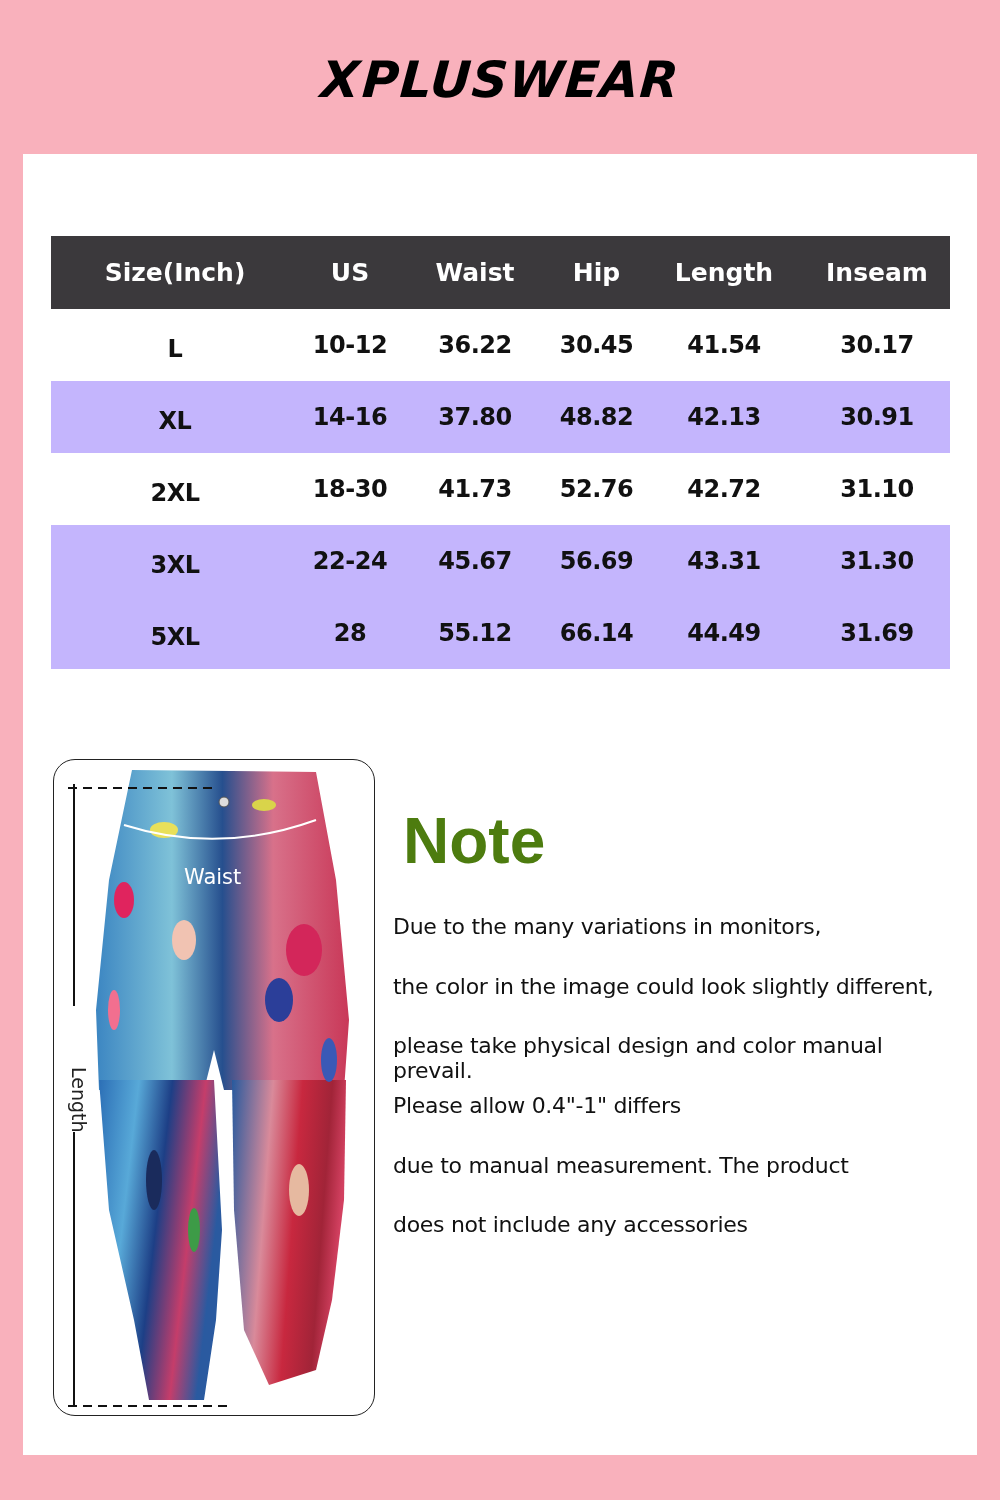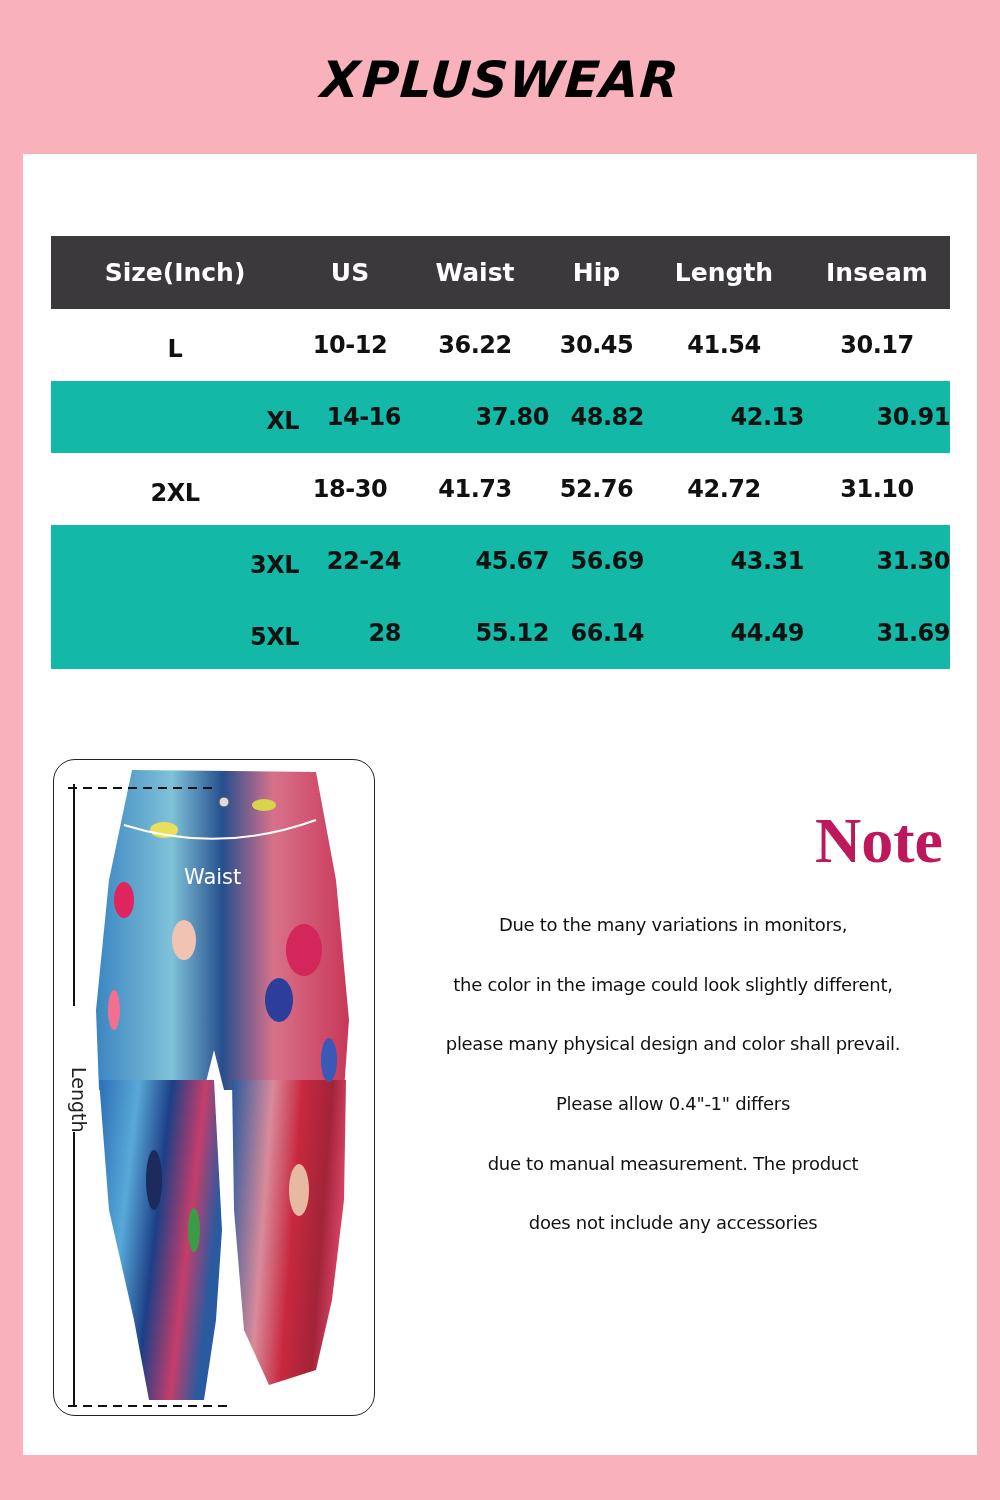--- a/index.html
+++ b/index.html
@@ -32,21 +32,21 @@
     .size-table th {
       background: #3b393c; color: #fff; height: 73px;
       font-size: 25px; font-weight: 700; text-align: center;
       font-family: "DejaVu Sans", sans-serif;
     }
     .size-table td {
       height: 72px; text-align: center; font-size: 24px; font-weight: 700;
       color: #111; font-family: "DejaVu Sans", sans-serif;
       letter-spacing: -0.5px;
     }
-    .size-table tr.alt td { background: #14b8a6; text-align: right; }
+    .size-table tr.alt td { background: #c4b5fd; }
     .size-table td.size-cell { padding-top: 8px; }
     .col0 { width: 248px; } .col1 { width: 102px; } .col2 { width: 148px; }
     .col3 { width: 95px; } .col4 { width: 160px; } .col5 { width: 146px; }
 
     .figure-box {
       position: absolute; left: 30px; top: 605px; width: 322px; height: 657px;
       border: 1.5px solid #222; border-radius: 22px; overflow: hidden;
       background: #fff;
     }
     .jeans { position: absolute; left: 0; top: 0; width: 322px; height: 657px; }
@@ -57,29 +57,29 @@
     .waist-label { left: 130px; top: 105px; }
     .length-label {
       position: absolute; left: 6px; top: 300px; width: 30px; height: 80px;
       color: #222; font-size: 19px;
       writing-mode: vertical-rl; text-align: center;
       font-family: "DejaVu Sans", sans-serif;
     }
 
     .note-title {
       position: absolute; left: 380px; top: 650px; width: 540px;
-      text-align: right; font-size: 64px; font-weight: 700; color: #be185d;
-      font-family: Liberation Serif, serif;
+      text-align: left; font-size: 64px; font-weight: 700; color: #4d7c0f;
+      font-family: Liberation Sans, sans-serif;
     }
     .note-lines {
       position: absolute; left: 370px; top: 760px; width: 560px;
       list-style: none;
     }
     .note-lines li {
-      height: 59.7px; text-align: center; font-size: 18px; color: #111;
+      height: 59.7px; font-size: 22px; color: #111;
       font-family: "DejaVu Sans", sans-serif; letter-spacing: -0.3px;
     }
   </style>
 </head>
 <body>
 
 <div class="brand">
   <div class="brand-text">
     <span class="brand-x">X</span><span>PLUSWEAR</span>
   </div>
@@ -196,18 +196,18 @@
       <line x1="14" y1="646" x2="175" y2="646" stroke="#111" stroke-width="2" stroke-dasharray="9,6"></line>
     </svg>
     <span class="measure-label waist-label">Waist</span>
     <span class="length-label">Length</span>
   </div>
 
   <div class="note-title">Note</div>
   <ul class="note-lines">
     <li>Due to the many variations in monitors,</li>
     <li>the color in the image could look slightly different,</li>
-    <li>please many physical design and color shall prevail.</li>
+    <li>please take physical design and color manual prevail.</li>
     <li>Please allow 0.4"-1" differs</li>
     <li>due to manual measurement. The product</li>
     <li>does not include any accessories</li>
   </ul>
 </div>
 
 </body></html>

